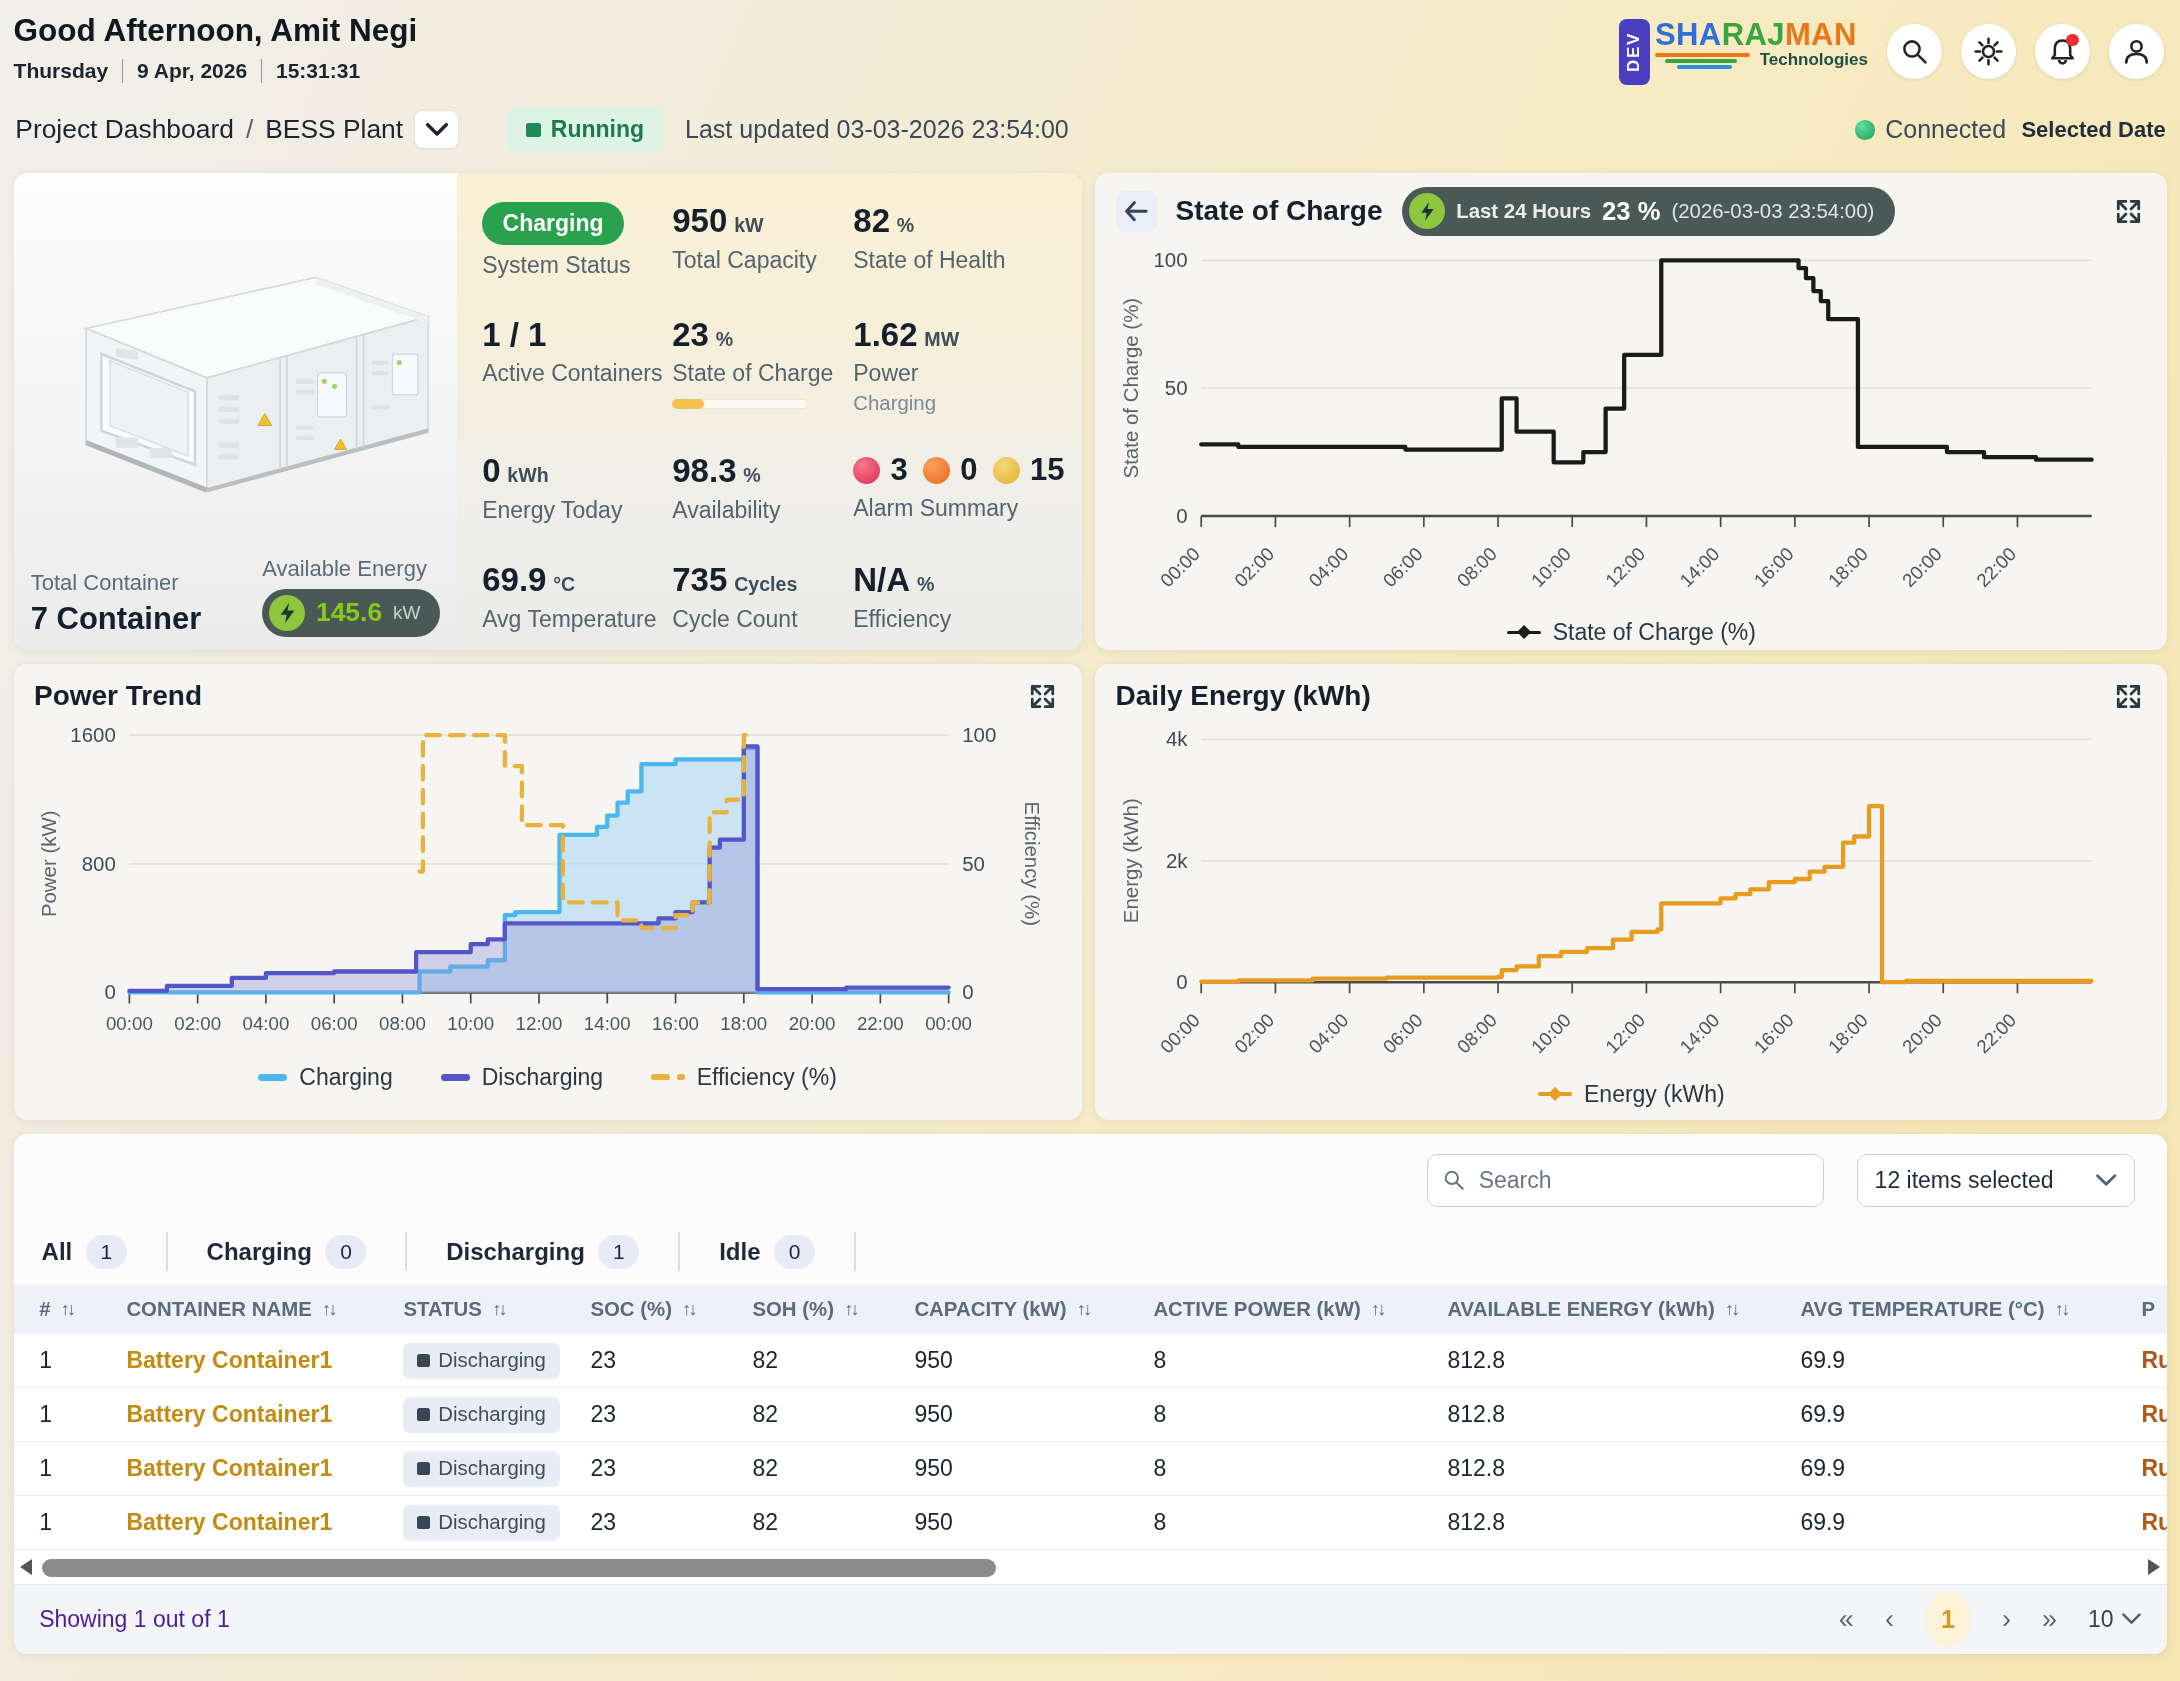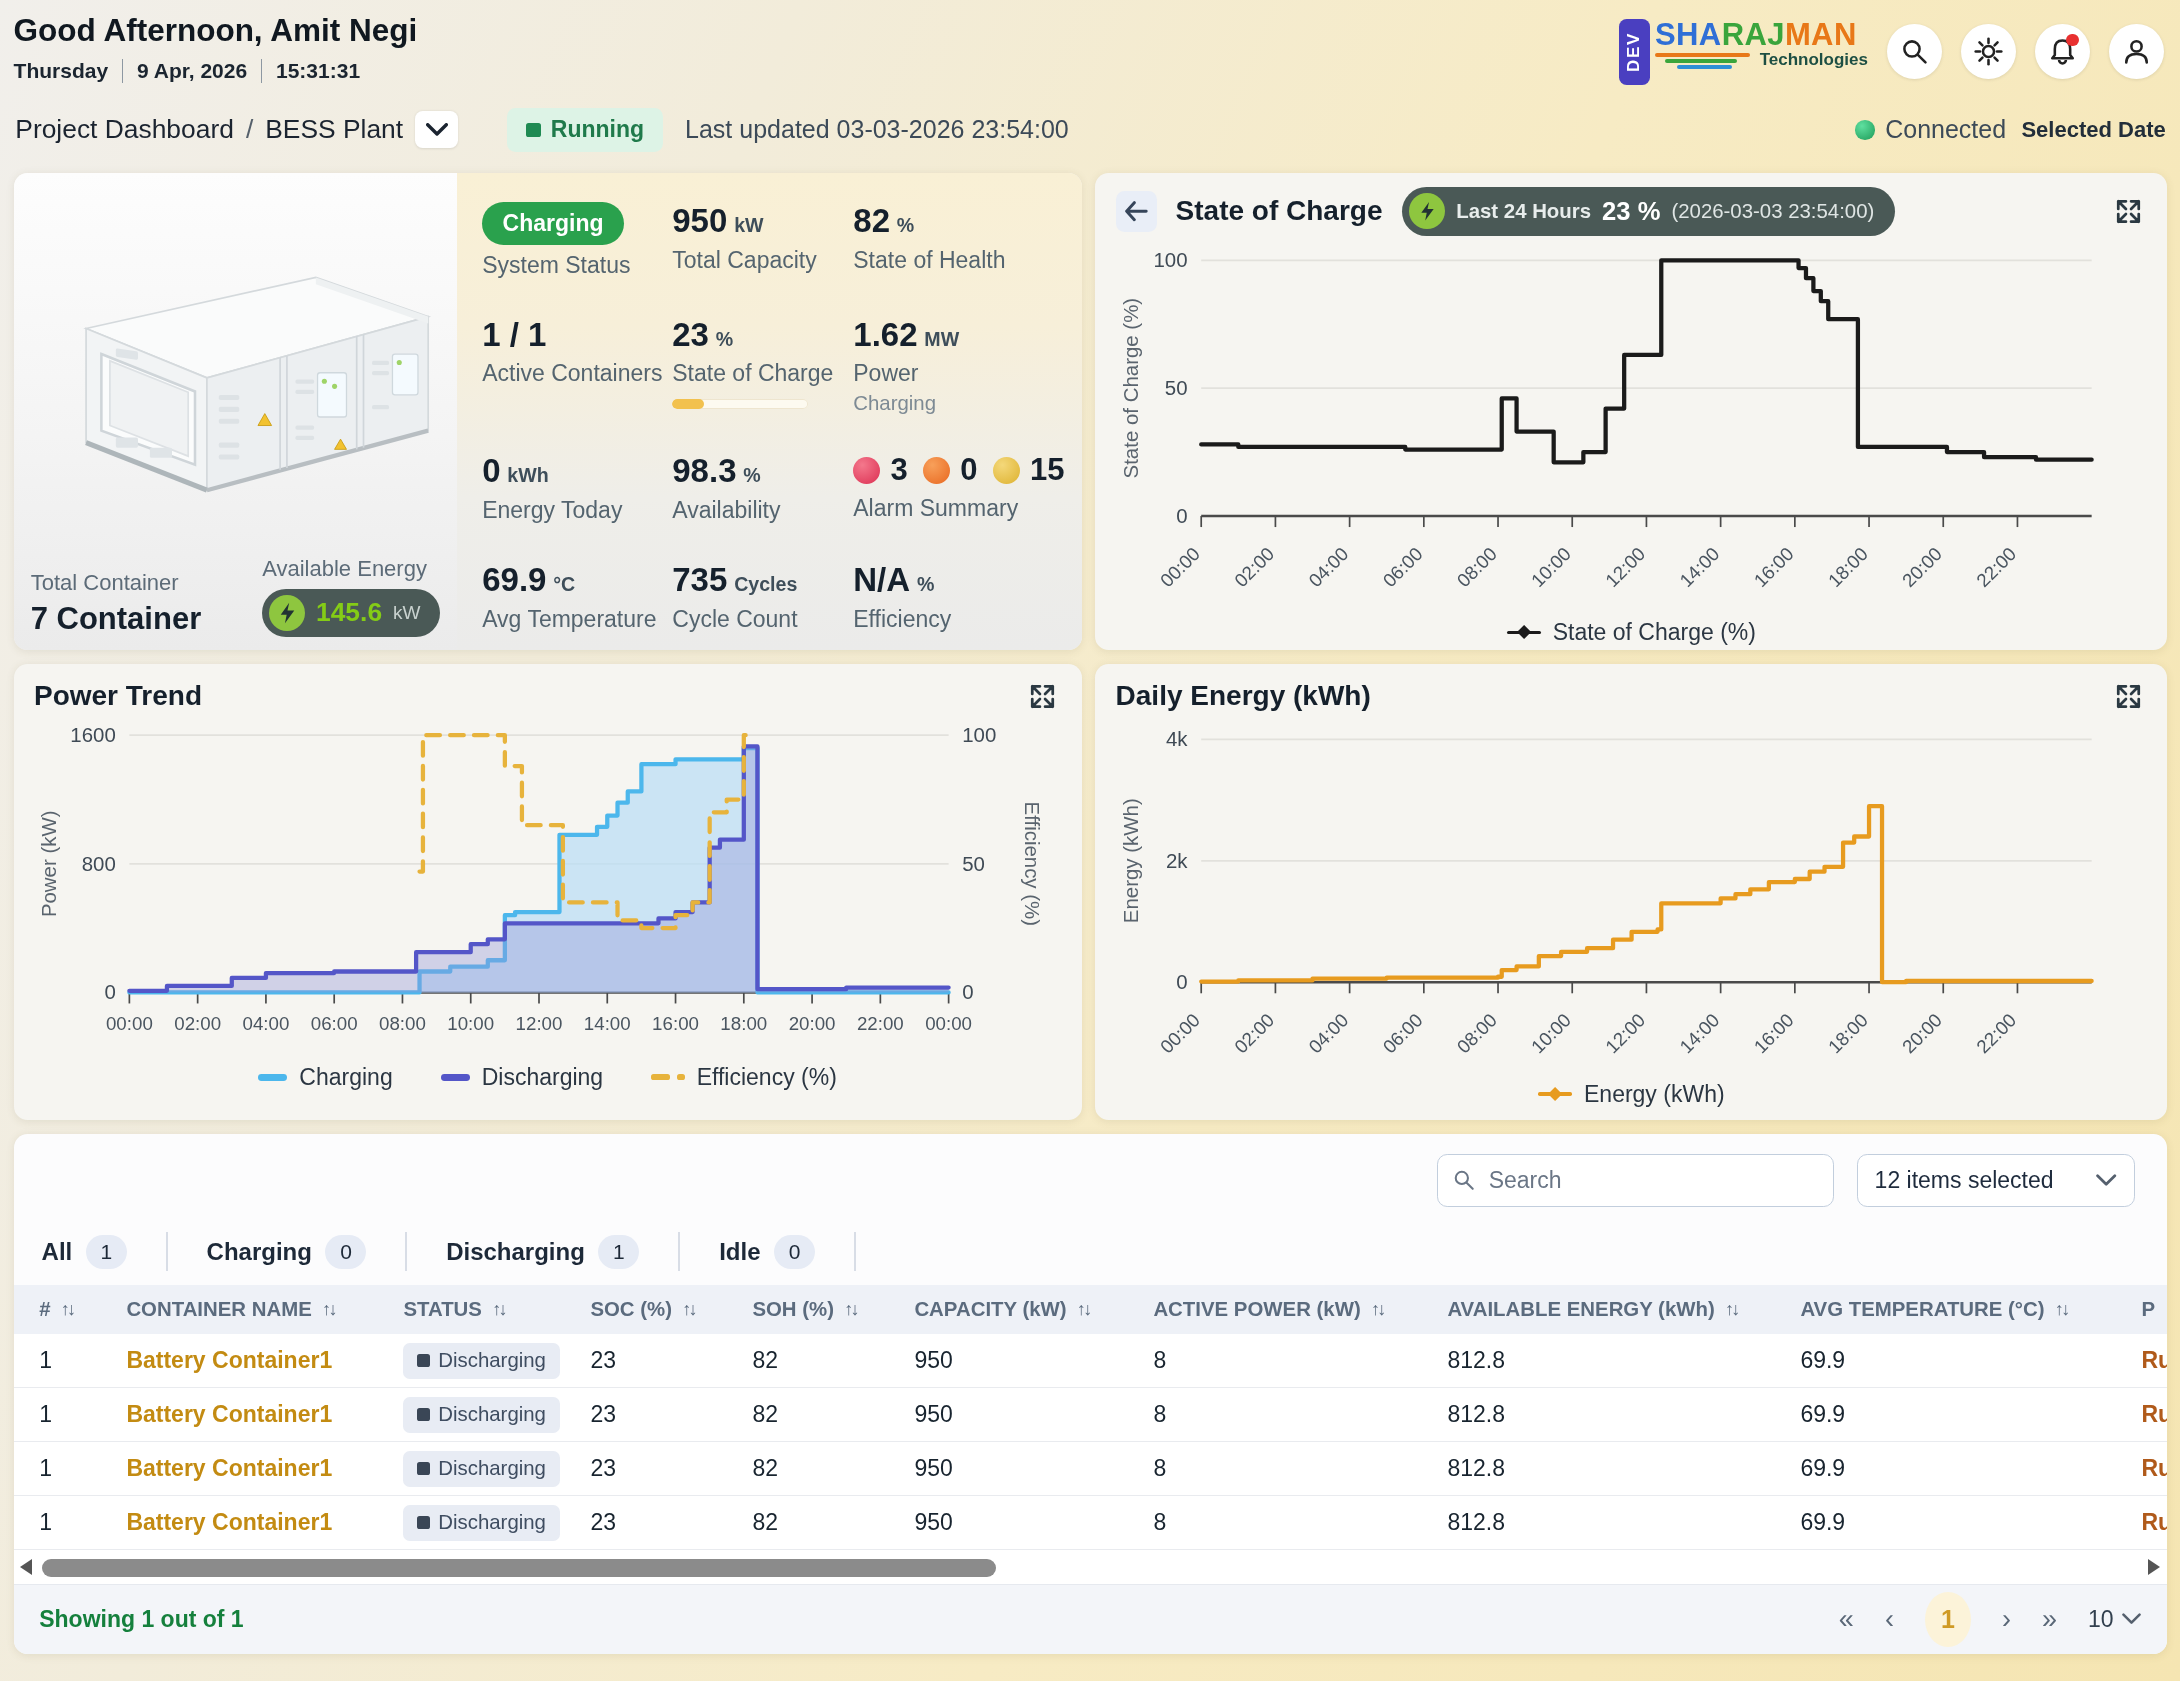--- a/index.html
+++ b/index.html
@@ -101,21 +101,21 @@
   .sw-line{ width:29px; height:6.8px; border-radius:3.4px; }
   .sw-dash{ display:flex; align-items:center; gap:6.8px; }
   .sw-dash i{ display:block; height:6px; border-radius:2.6px; background:currentColor; }
   .sw-dash i:first-child{ width:19px; } .sw-dash i:last-child{ width:7.7px; }
   .sw-dl{ position:relative; width:34px; height:13.6px; }
   .sw-dl .ln{ position:absolute; left:0; top:5.1px; width:34px; height:3.4px; background:currentColor; border-radius:1.7px; }
   .sw-dl .dm{ position:absolute; left:12px; top:1.7px; width:10.2px; height:10.2px; background:currentColor; transform:rotate(45deg); }
 
   
   .table-card{ margin:13.6px; width:2153px; background:#fcfcfd; border-radius:13.6px; overflow:hidden; box-shadow:0 1.7px 8.5px rgba(90,80,40,.10); }
-  .search-row{ display:flex; justify-content:flex-end; align-items:center; gap:23px; padding:20.4px 32px 8.5px; }
+  .search-row{ display:flex; justify-content:flex-end; align-items:center; gap:33px; padding:20.4px 32px 8.5px; }
   .searchbox{ width:397px; height:53px; border:1.7px solid #c2cedd; border-radius:10.2px; background:#fff; display:flex; align-items:center; gap:12px; padding:0 15.3px; }
   .searchbox input{ border:none; outline:none; font-size:23px; color:#243140; width:100%; background:transparent; font-family:inherit; }
   .searchbox input::placeholder{ color:#6a7686; }
   .selbox{ width:278px; height:53px; border:1.7px solid #c2cedd; border-radius:10.2px; background:#fff; display:flex; align-items:center; justify-content:space-between; padding:0 17px; font-size:23px; color:#1e2b3d; cursor:pointer; }
   .tabs{ display:flex; align-items:center; padding:17px 0 13.6px 28px; }
   .tab{ display:flex; align-items:center; gap:13.6px; padding:0 39px; cursor:pointer; }
   .tab:first-child{ padding-left:0; }
   .tab .lbl{ font-size:24px; font-weight:600; color:#1d2938; }
   .tab .cnt{ min-width:41px; height:34px; border-radius:851px; background:#e6ebf5; color:#1d2938; font-size:21px; display:flex; align-items:center; justify-content:center; padding:0 8.5px; }
   .tab-div{ width:1.7px; height:39px; background:#d8dde6; }
@@ -132,21 +132,21 @@
   .td.extra{ color:#b05a1a; font-weight:600; }
   .status-pill{ display:inline-flex; align-items:center; gap:8.5px; background:#e8ecf4; border-radius:6.8px; height:36px; padding:0 13.6px; font-size:20.4px; color:#3f4d61; }
   .status-pill i{ width:12.8px; height:12.8px; border-radius:2.6px; background:#3a4656; }
   .scroll-row{ padding:6.8px 6.8px 5.1px; background:#fff; }
   .sbar{ position:relative; height:22px; }
   .sb-arrow{ position:absolute; top:2.6px; width:0; height:0; border-top:8.5px solid transparent; border-bottom:8.5px solid transparent; cursor:pointer; }
   .sb-left{ left:0; border-right:12px solid #555; }
   .sb-right{ right:0; border-left:12px solid #555; }
   .sb-thumb{ position:absolute; left:22px; top:1.7px; width:954px; height:18px; border-radius:9.4px; background:#8b8b8b; cursor:grab; }
   .tfoot{ height:70px; background:#f3f5f9; border-top:1.7px solid #e6e9ef; display:flex; align-items:center; justify-content:space-between; padding:0 25.6px; }
-  .tfoot .showing{ font-size:23px; color:#15803d;font-weight:bold; }
+  .tfoot .showing{ font-size:23px; color:#4c1d95; }
   .pager{ display:flex; align-items:center; gap:31px; }
   .pg-btn{ font-size:27px; color:#5a6878; cursor:pointer; line-height:1; }
   .pg-cur{ width:46px; height:55px; border-radius:50%; background:#fcf3d9; color:#cf9a25; font-size:25px; font-weight:700; display:flex; align-items:center; justify-content:center; cursor:pointer; }
   .pg-size{ display:flex; align-items:center; gap:8.5px; font-size:23px; color:#32404f; cursor:pointer; }
 </style>
 </head>
 <body>
 
 <div class="page">
 

